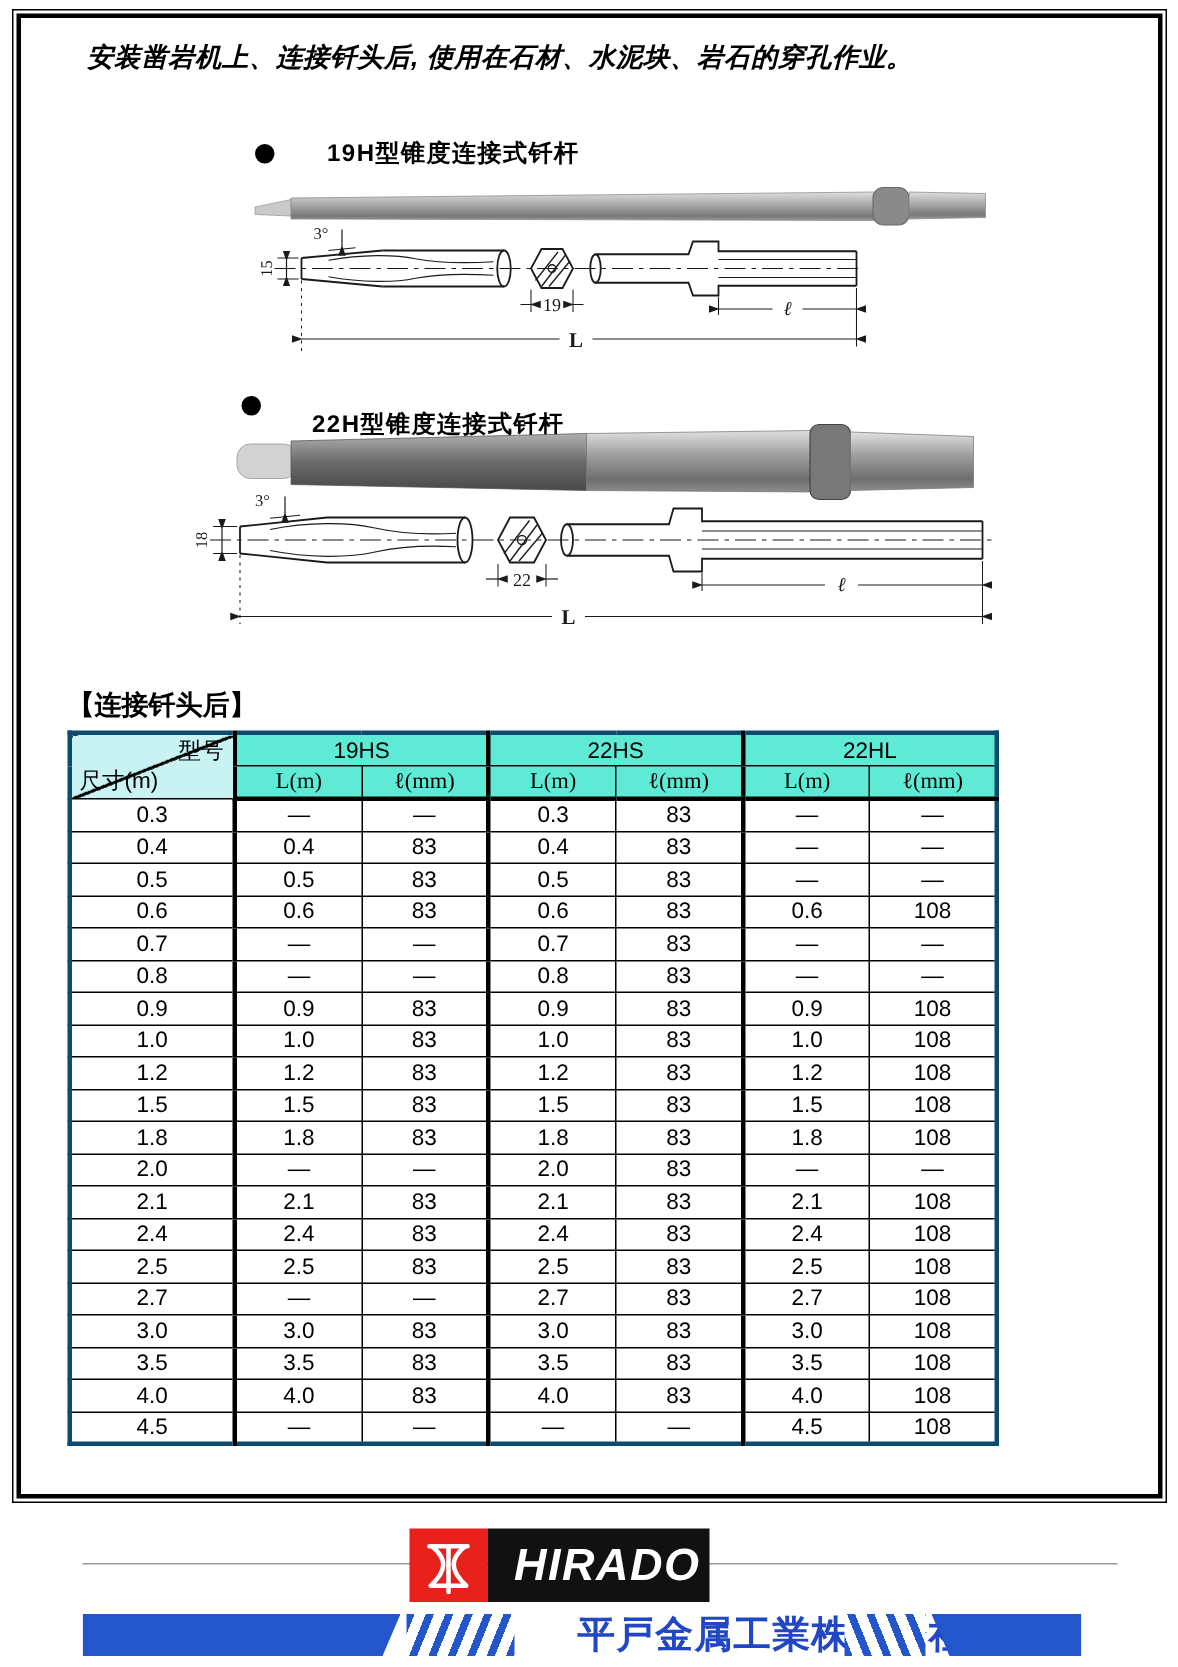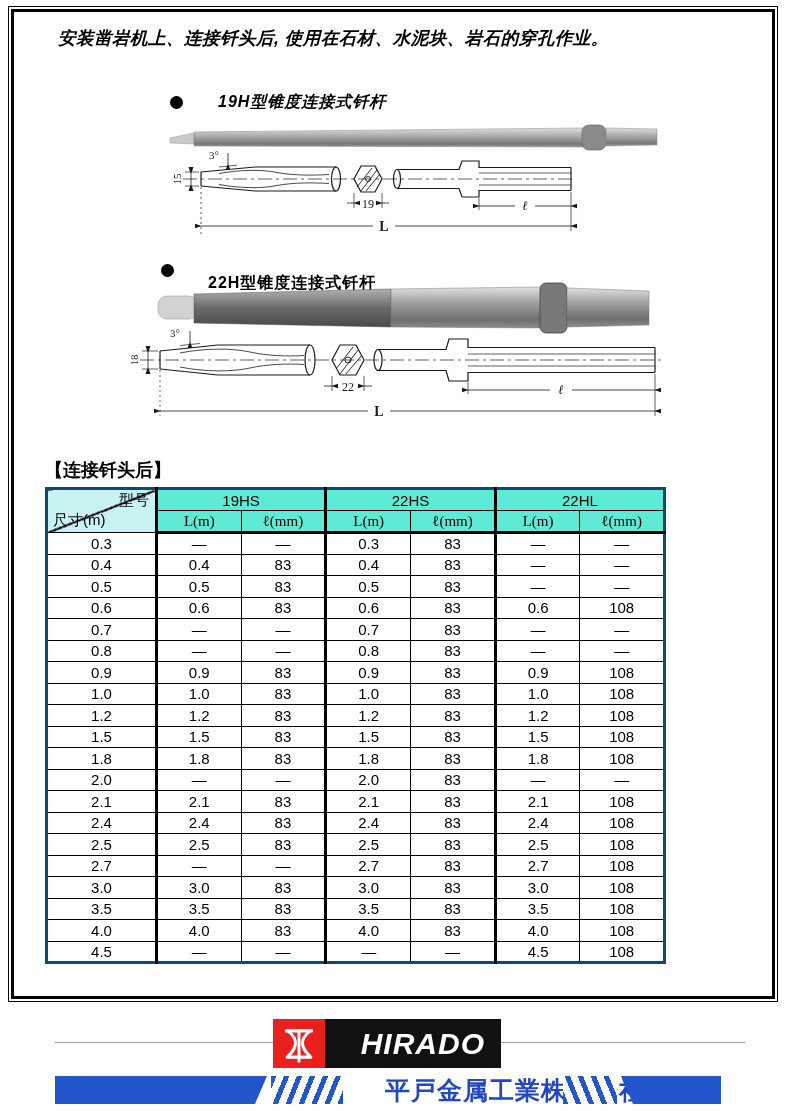--- a/index.html
+++ b/index.html
@@ -19,21 +19,21 @@
   
   .intro {
     position:absolute; left:58px; top:26px; width:680px;
     font-size:17.5px; font-weight:600; letter-spacing:0.5px;font-style:italic;
   }
 
   
   .bullet { position:absolute; width:13px; height:13px; border-radius:50%; background:#000; }
   .sec-title { position:absolute; font-size:16px; font-weight:700; letter-spacing:1px; }
   #bullet1 { left:170px; top:96px; }
-  #title1  { left:218px; top:92px;font-style:italic; }
+  #title1  { left:218px; top:92px; }
   #bullet2 { left:161px; top:264px; }
   #title2  { left:208px; top:273px; }
 
   .abs { position:absolute; }
 
   
   .tbl-heading { position:absolute; left:45px; top:458px; font-size:18px; font-weight:700; }
   .size-table-wrap { position:absolute; left:45px; top:487px; }
   table.size { border-collapse:collapse; table-layout:fixed; width:618px; border:3px solid #0c4a6e; }
   table.size th, table.size td {
@@ -50,24 +50,24 @@
       #000 calc(50% + 1px), transparent calc(50% + 1px));
   }
   td.corner .corner-top    { position:absolute; top:1px;  right:6px; font-size:15px; }
   td.corner .corner-bottom { position:absolute; bottom:2px; left:5px; font-size:15px; }
 
   
   .footer-line { position:absolute; left:55px; top:1042px; width:690px; height:1px; background:#9a9a9a; }
   .logo { position:absolute; left:273px; top:1019px; height:49px; display:flex; }
   .logo-red { width:52px; height:49px; background:#e8211c; display:flex; align-items:center; justify-content:center; }
   .logo-black {
-    width:176px; height:49px; background:#111; color:#fff;
+    width:148px; height:49px; background:#111; color:#fff;
     display:flex; align-items:center; justify-content:flex-end;
     font-size:30px; font-weight:700; font-style:italic; letter-spacing:1px;
-    padding-right:16px;
+    padding-right:6px;
   }
   .banner { position:absolute; left:55px; top:1076px; width:666px; height:28px; }
   .bar-left  { position:absolute; left:0; top:0; width:212px; height:28px; background:#2356cb;
                clip-path:polygon(0 0,100% 0,calc(100% - 12px) 100%,0 100%); }
   .stripes-left { position:absolute; left:216px; top:0; width:72px; height:28px;
                background:repeating-linear-gradient(112deg,#2356cb 0 5px,#fff 5px 12px); }
   .company { position:absolute; left:300px; top:0; width:320px; height:28px;
              text-align:center; font-size:25px; font-weight:700; color:#2247c5; line-height:28px; letter-spacing:1px; }
   .stripes-right { position:absolute; left:508px; top:0; width:54px; height:28px;
                background:repeating-linear-gradient(68deg,#2356cb 0 5px,#fff 5px 12px); }

